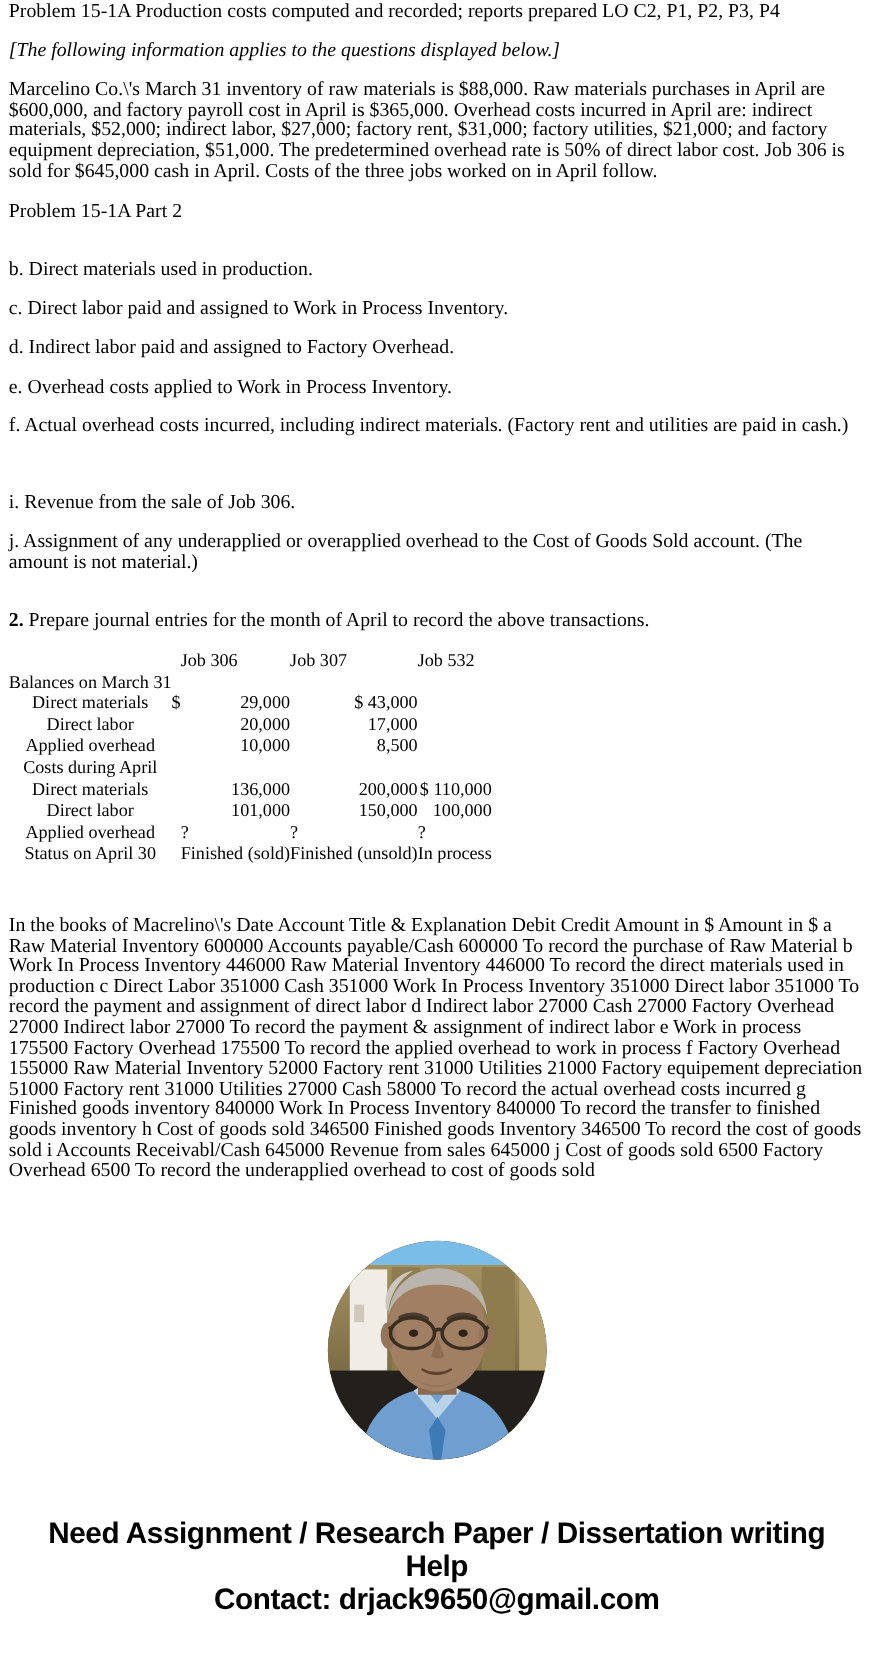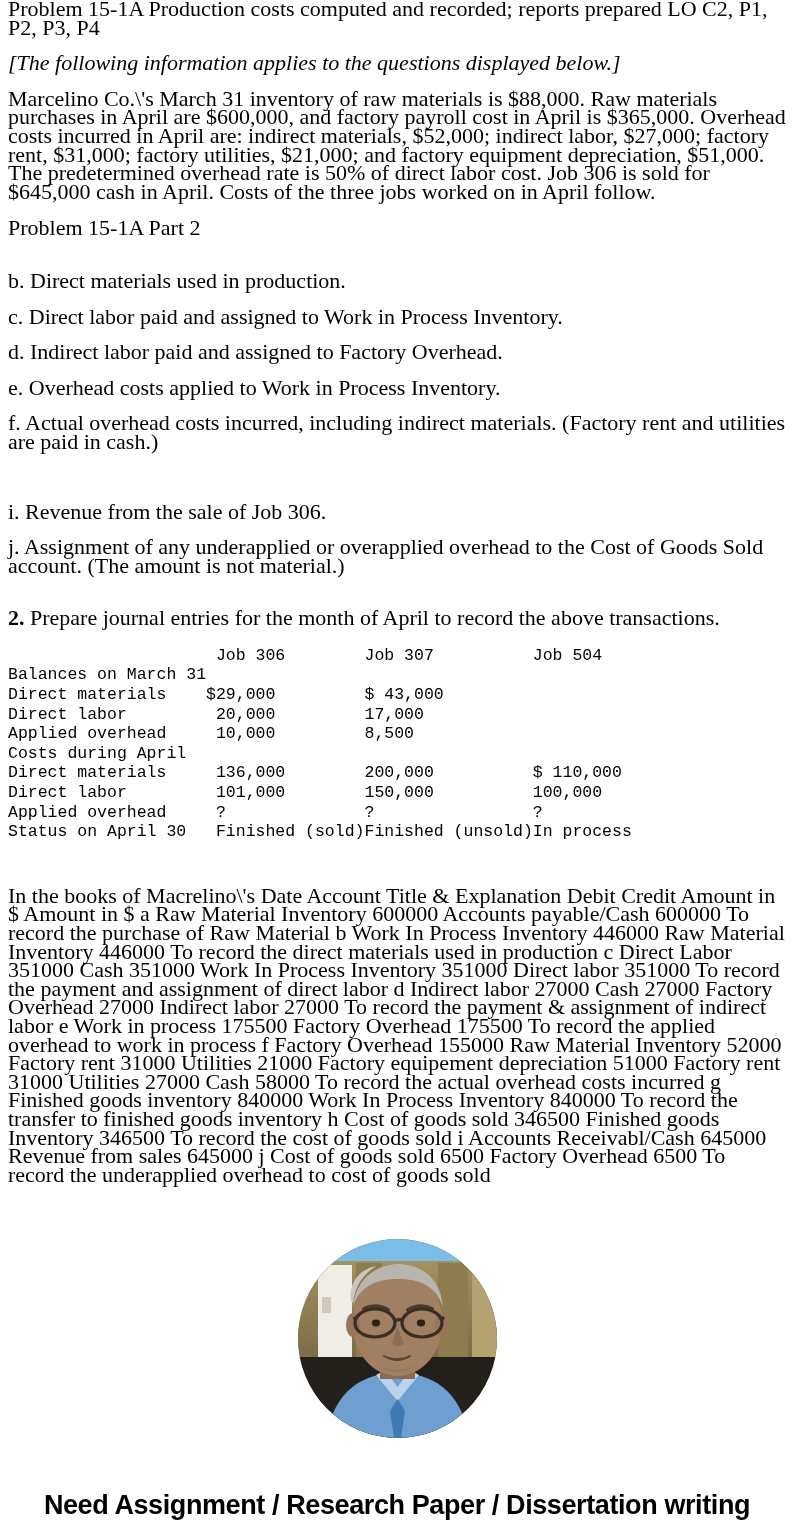--- a/index.html
+++ b/index.html
@@ -16,21 +16,21 @@
   }
   .page {
     width: 794px;
     box-sizing: border-box;
     padding: 0px 8px 10px 8px;
     position: relative;
   }
 
   
   p.para {
-    font-size: 22px;
+    font-size: 18px;
     line-height: 18.6px;
     margin: 0 0 0 0;
     padding: 0;
     text-align: left;
   }
   .gap-sm { height: 17px; }
   .gap-md { height: 18px; }
   .gap-lg { height: 27px; }
   .gap-xl { height: 34px; }
 
@@ -45,35 +45,35 @@
     font-size: 16.5px;
     line-height: 19.6px;
     table-layout: auto;
   }
   table.jobs td, table.jobs th {
     padding: 0;
     margin: 0;
     font-weight: normal;
     vertical-align: top;
     white-space: nowrap;
-    font-family: Liberation Mono, monospace;
   }
   td.rowlabel {
     padding-right: 6px;
-    text-align: left;
+    text-align: center;
   }
   th.jobhead {
     text-align: left;
     padding-right: 2px;
   }
   td.dollarcell {
     text-align: left;
     padding-left: 4px;
   }
   td.num {
+    text-align: right;
     padding-left: 18px;
   }
   td.numq {
     text-align: left;
     padding-left: 18px;
   }
   td.statuscell {
     text-align: center;
     padding-right: 0px;
     white-space: normal;
@@ -169,21 +169,21 @@
 
   <div class="gap-md"></div>
 
   <table class="jobs">
     <tbody>
       <tr>
         <td class="rowlabel"></td>
         <td class="dollarcell"></td>
         <th class="jobhead">Job 306</th>
         <th class="jobhead">Job 307</th>
-        <th class="jobhead">Job 504</th>
+        <th class="jobhead">Job 532</th>
       </tr>
 
       <tr>
         <td class="rowlabel">Balances on March 31</td>
         <td class="dollarcell"></td>
         <td class="num"></td>
         <td class="num"></td>
         <td class="num"></td>
       </tr>
 

